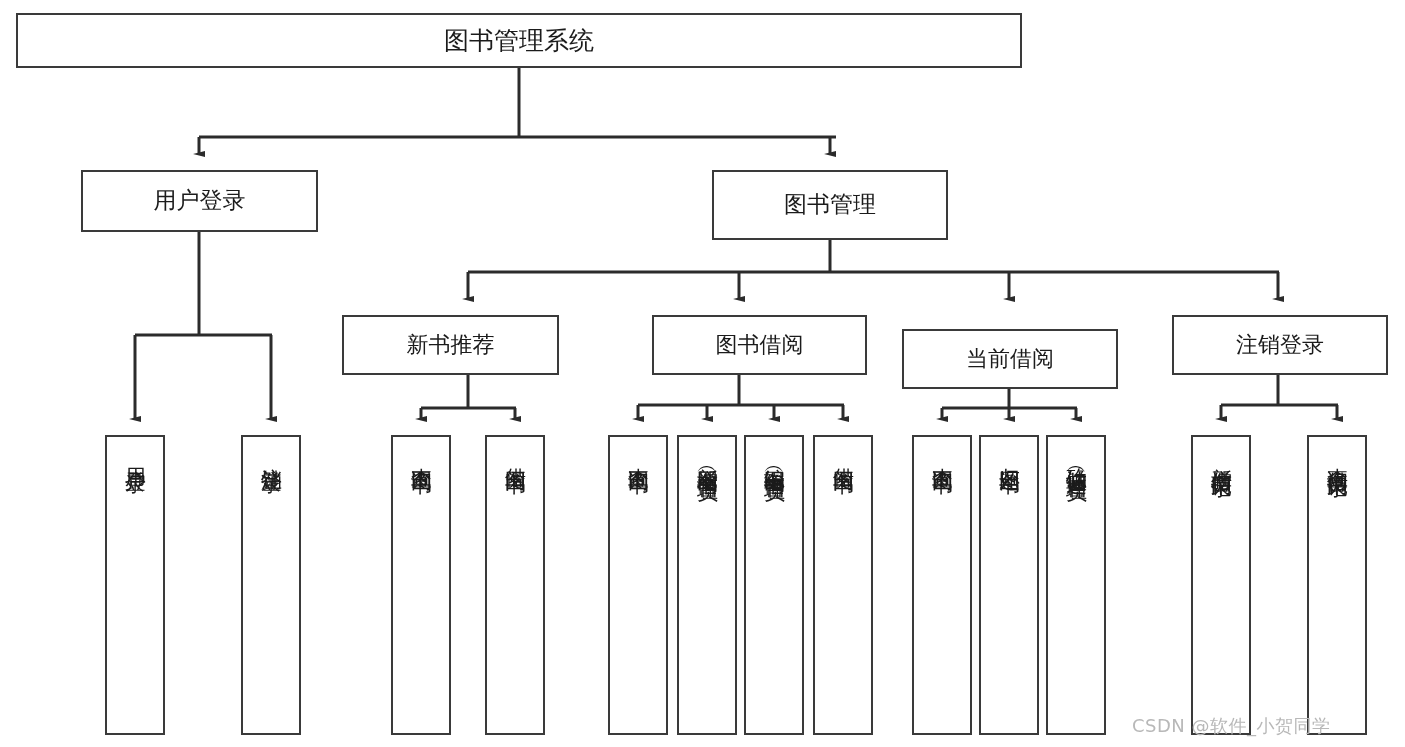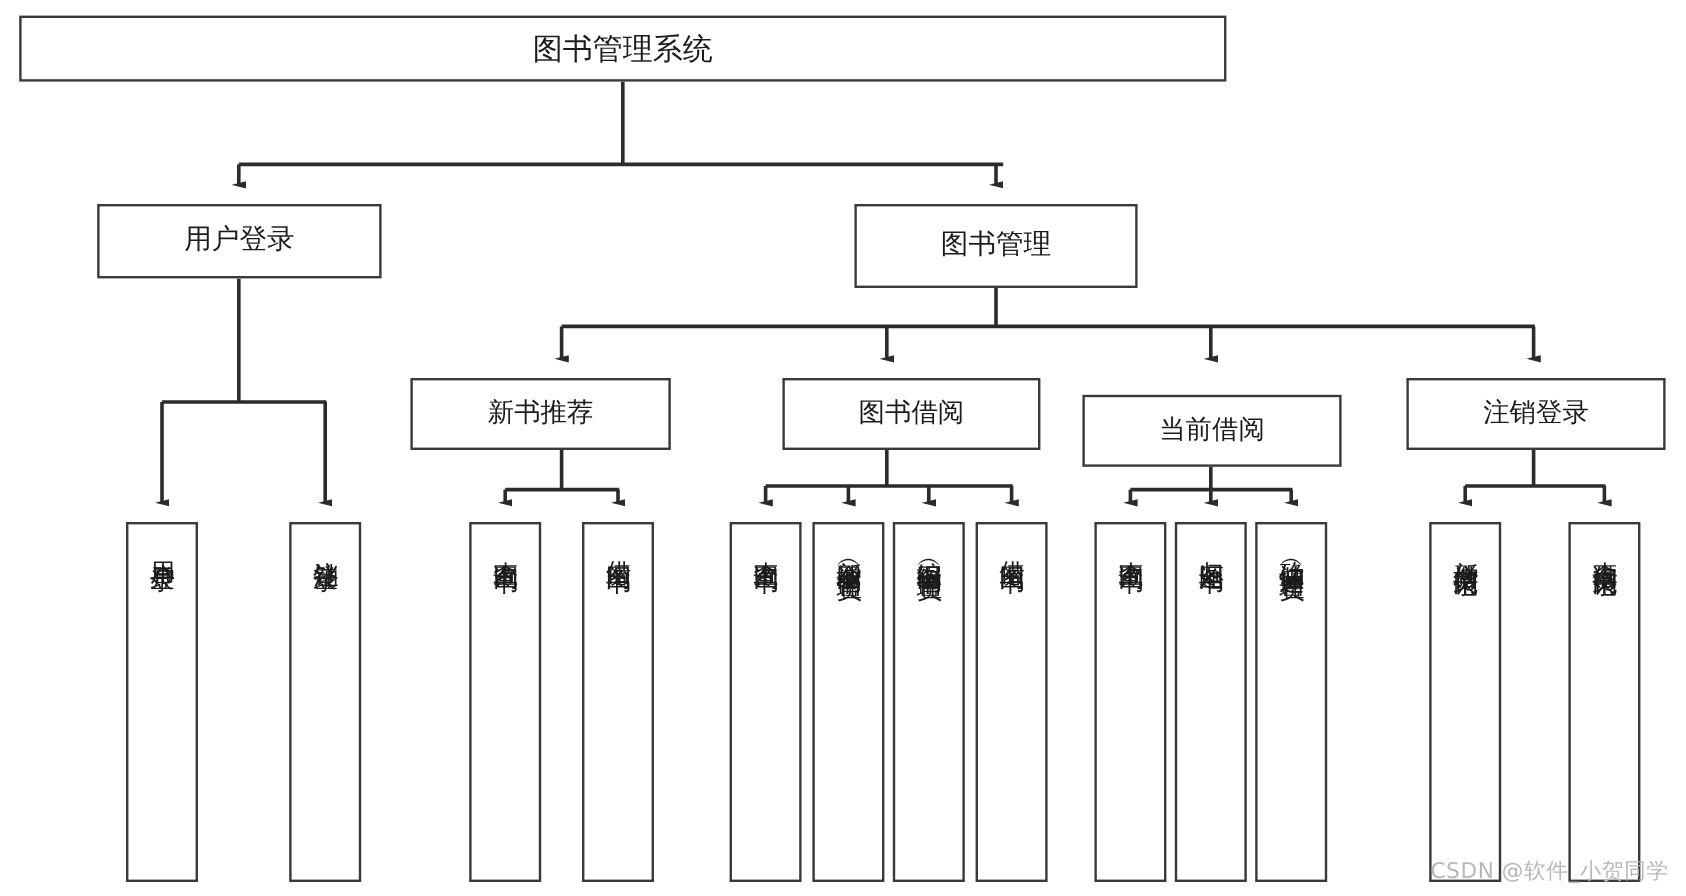--- a/index.html
+++ b/index.html
@@ -188,15 +188,15 @@
     <span class="lbl">确认归还（管理员）</span>
   </div>
 
   <div class="node v-node" style="left:1191px; top:435px; width:60px; height:300px;">
     <span class="lbl">新增借阅记录</span>
   </div>
   <div class="node v-node" style="left:1307px; top:435px; width:60px; height:300px;">
     <span class="lbl">查询借阅记录</span>
   </div>
 
-  <div class="watermark" style="left:1192px; top:714px;text-align:center;">CSDN @软件_小贺同学</div>
+  <div class="watermark" style="left:1132px; top:714px;text-align:center;">CSDN @软件_小贺同学</div>
 
 </div>
 
 </body></html>

